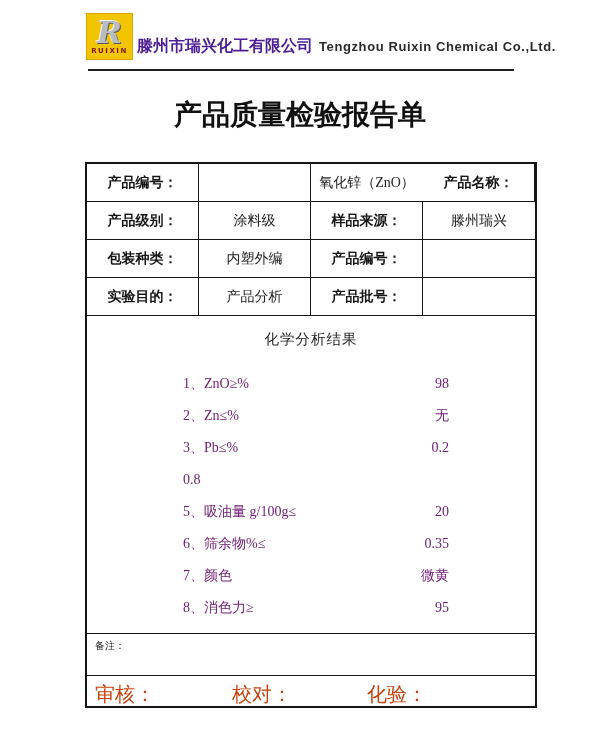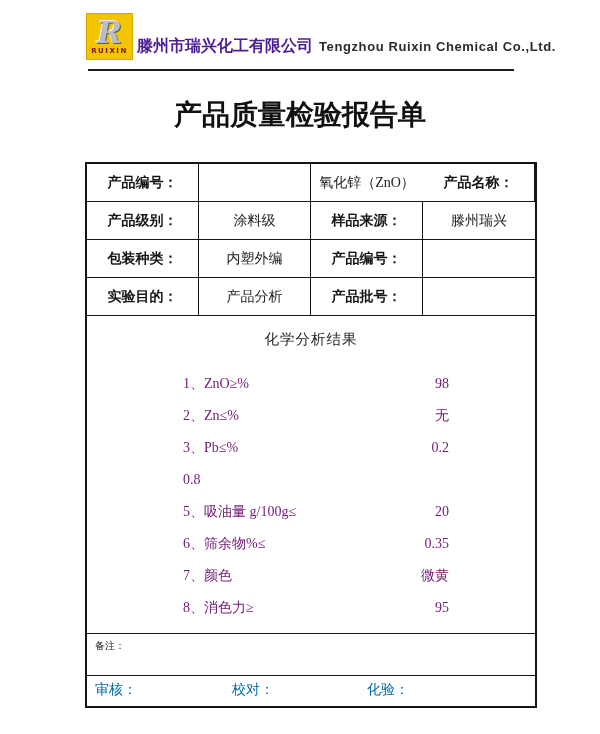--- a/index.html
+++ b/index.html
@@ -109,21 +109,21 @@
   
   .remark-row {
     height: 42px;
     border-bottom: 1px solid #151515;
     padding: 5px 8px;
     font-size: 10px; color: #222222;
   }
   .signature-row {
     position: relative;
     height: 30px;
-    font-size: 14px; color: #0369a1;
+    font-size: 20px; color: #c2410c;
   }
   .sig { position: absolute; top: 5px; }
   .sig.s0 { left: 8px; }
   .sig.s1 { left: 145px; }
   .sig.s2 { left: 280px; }
 </style>
 </head>
 <body>
 
 <div class="page">

